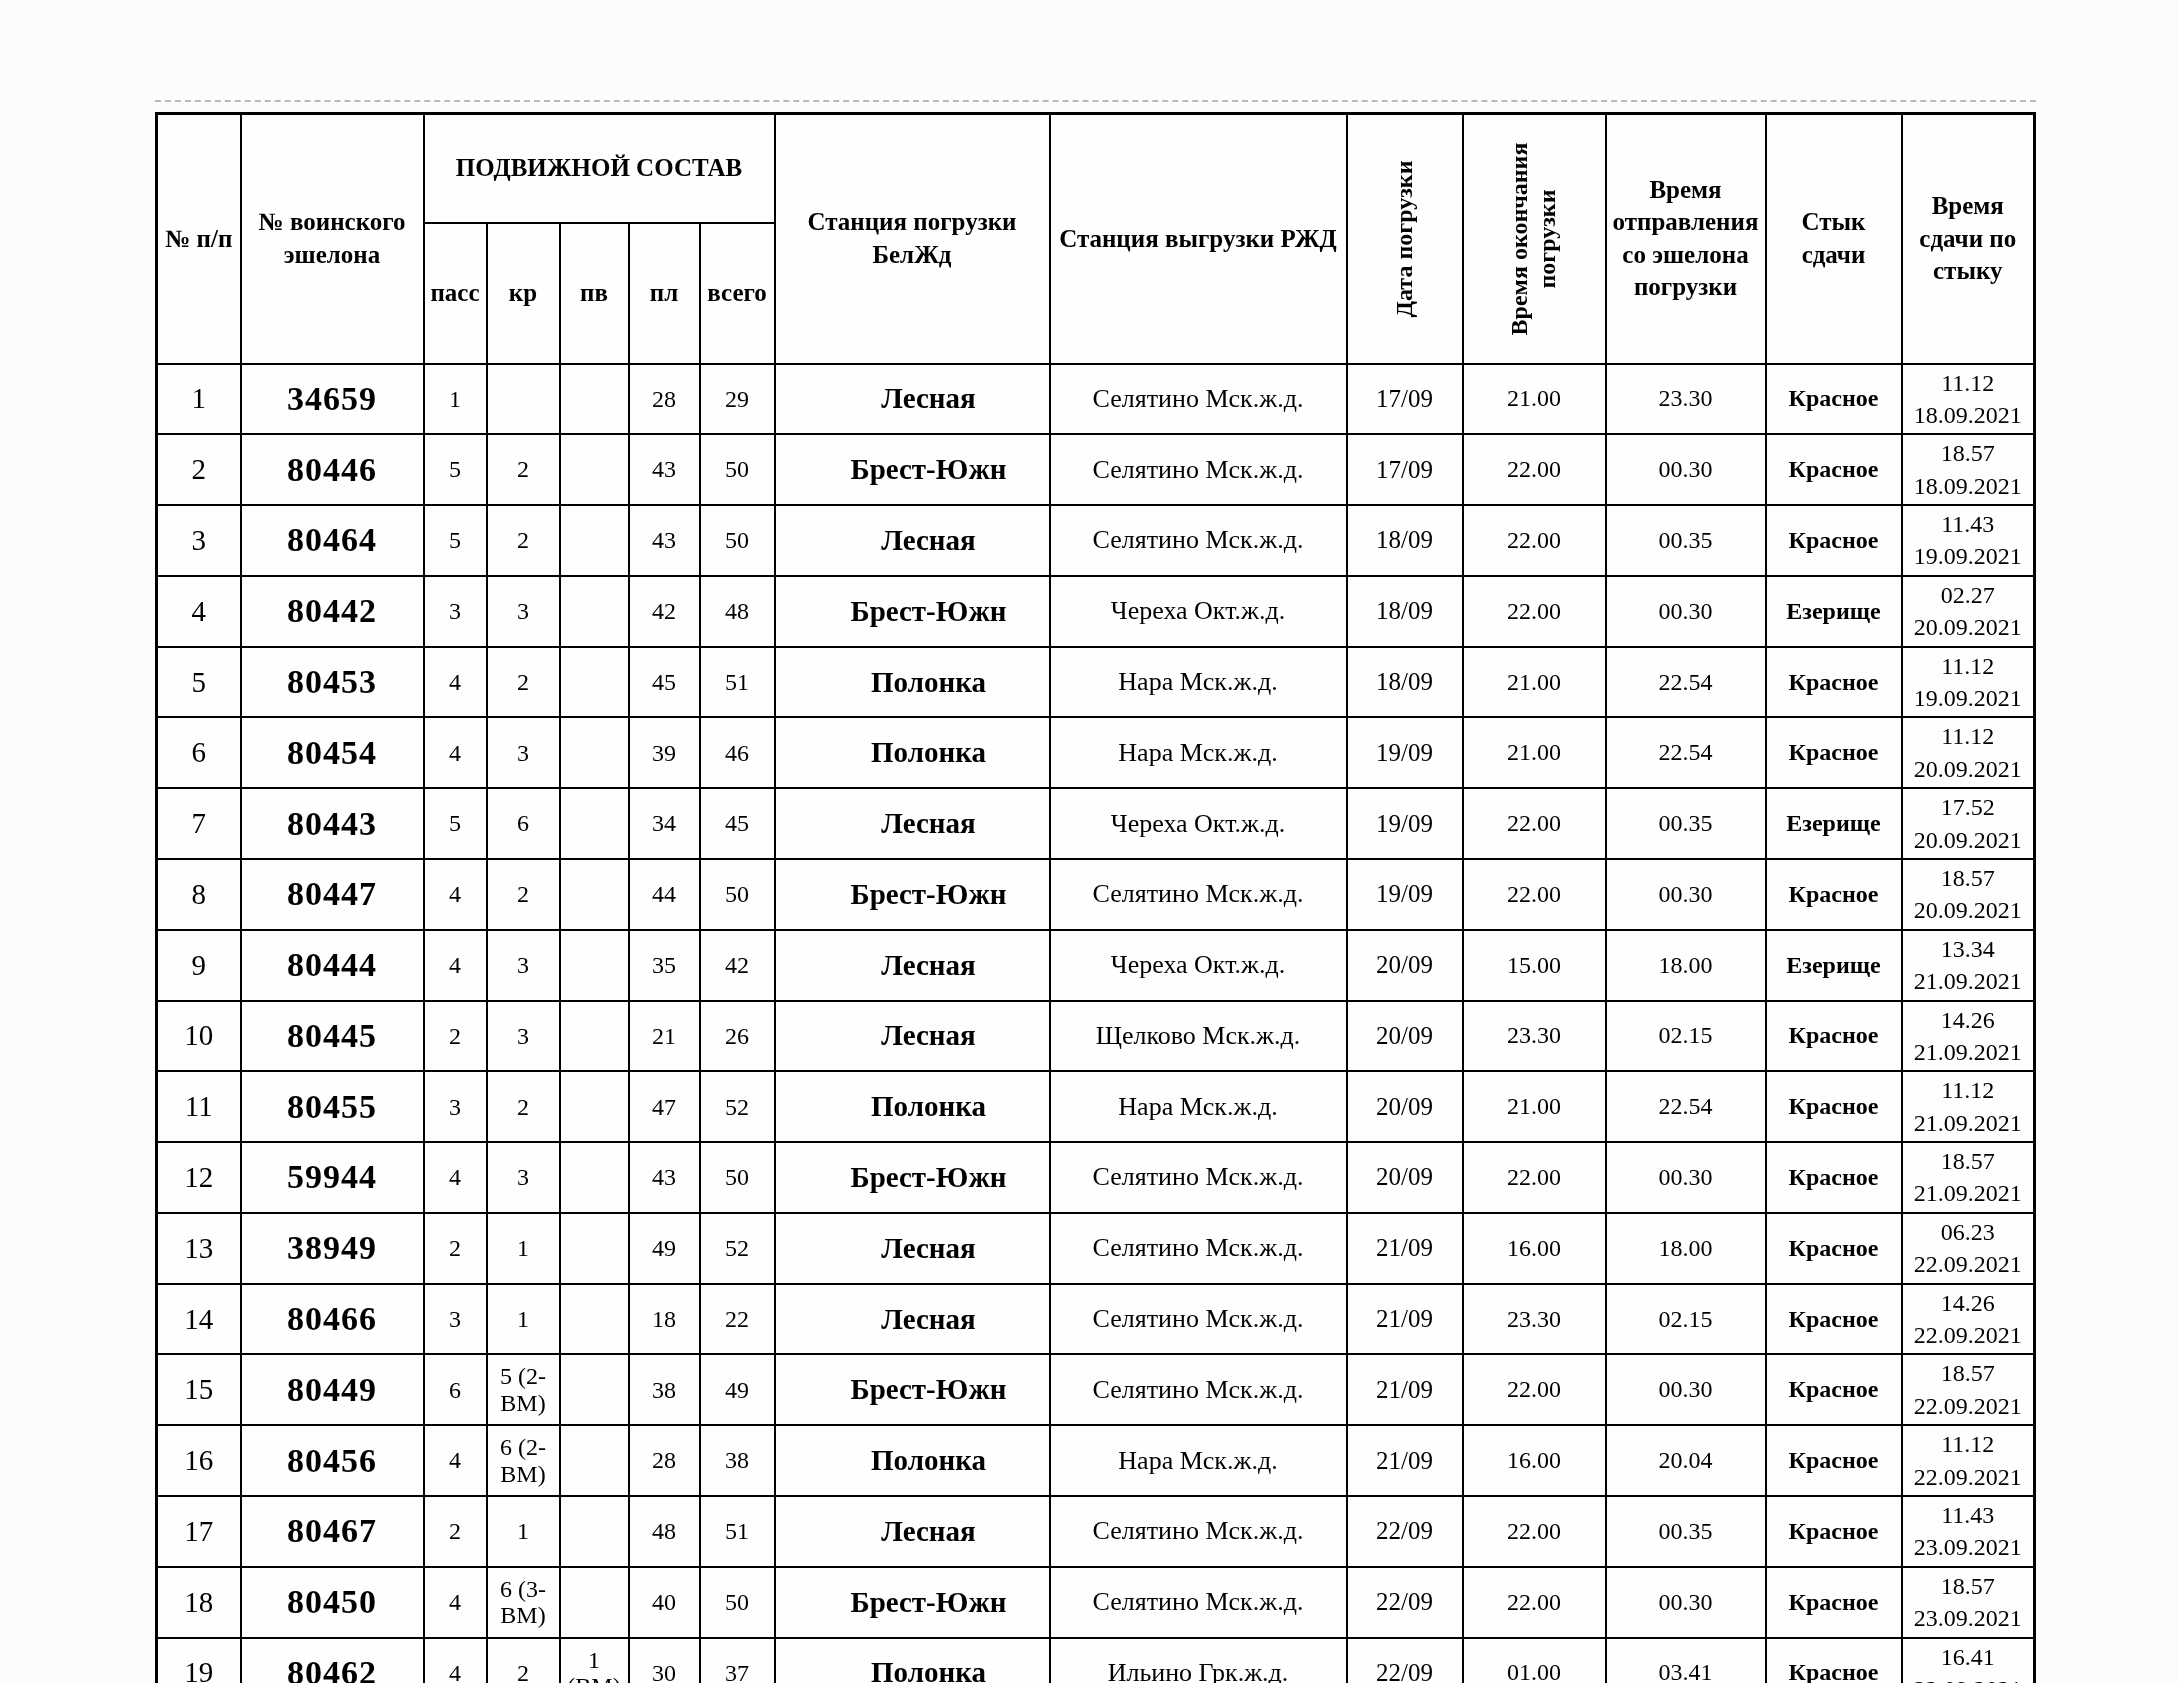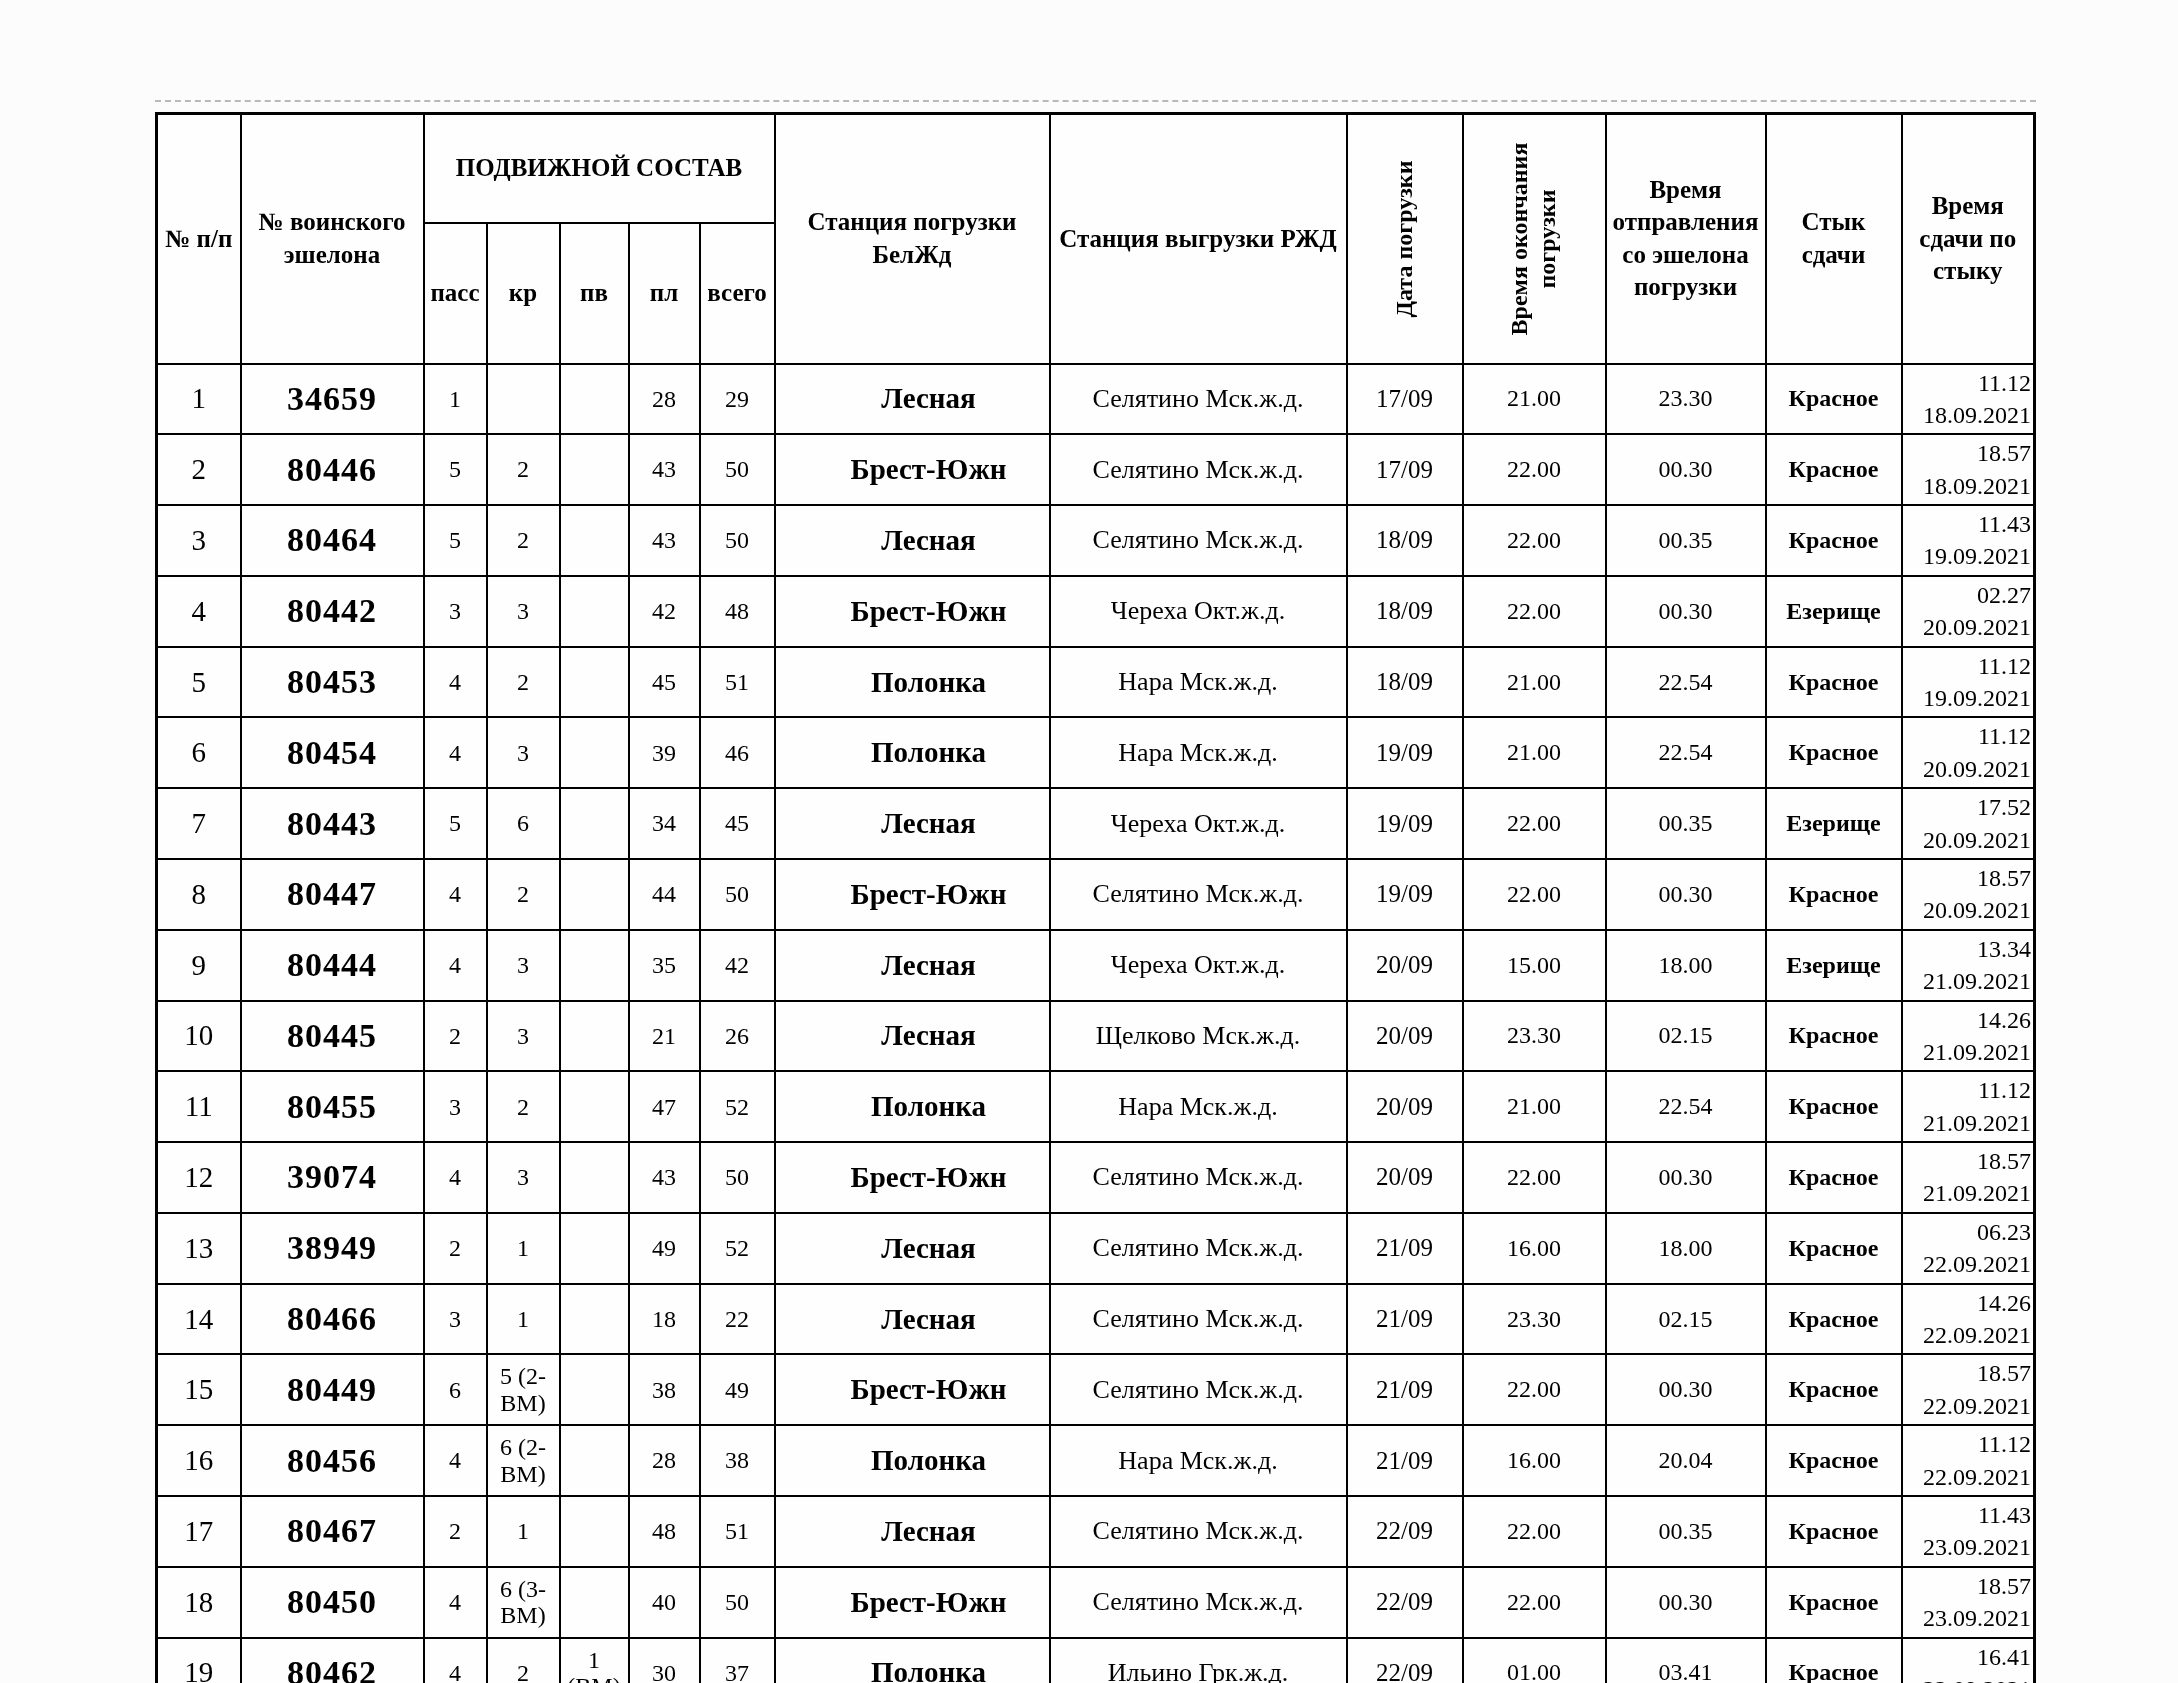--- a/index.html
+++ b/index.html
@@ -40,21 +40,21 @@
   tbody tr{height:56px;}
   td.c-num{font-size:29px;}
   td.c-train{font-size:34px;font-weight:bold;letter-spacing:1px;}
   td.c-count{font-size:24px;line-height:1.1;padding:1px 2px;}
   td.c-load{font-size:29px;font-weight:bold;padding-left:36px;}
   td.c-unload{font-size:26px;margin-left:6px;}
   td.c-date{font-size:25px;}
   td.c-time{font-size:24px;}
   td.c-junction{font-size:24px;font-weight:bold;}
   td.c-transfer{font-size:24px;line-height:1.35;padding:2px 2px;}
-  td.c-transfer .l{display:block;text-align:right;}
+  td.c-transfer .l{display:block;}
   th.rot-cell{position:relative;padding:0;}
   th.rot-cell .rot{
     position:absolute;left:50%;top:50%;
     transform:translate(-50%,-50%) rotate(-90deg);
     width:234px;
     text-align:center;
     font-weight:bold;
     font-size:24px;
     line-height:1.15;
   }
@@ -313,21 +313,21 @@
           <td class="c-time">21.00</td>
           <td class="c-time">22.54</td>
           <td class="c-junction">Красное</td>
           <td class="c-transfer">
             <span class="l">11.12</span>
             <span class="l">21.09.2021</span>
           </td>
         </tr>
         <tr>
           <td class="c-num">12</td>
-          <td class="c-train">39074</td>
+          <td class="c-train">59944</td>
           <td class="c-count">4</td>
           <td class="c-count">3</td>
           <td class="c-count"></td>
           <td class="c-count">43</td>
           <td class="c-count">50</td>
           <td class="c-load">Брест-Южн</td>
           <td class="c-unload">Селятино Мск.ж.д.</td>
           <td class="c-date">20/09</td>
           <td class="c-time">22.00</td>
           <td class="c-time">00.30</td>

